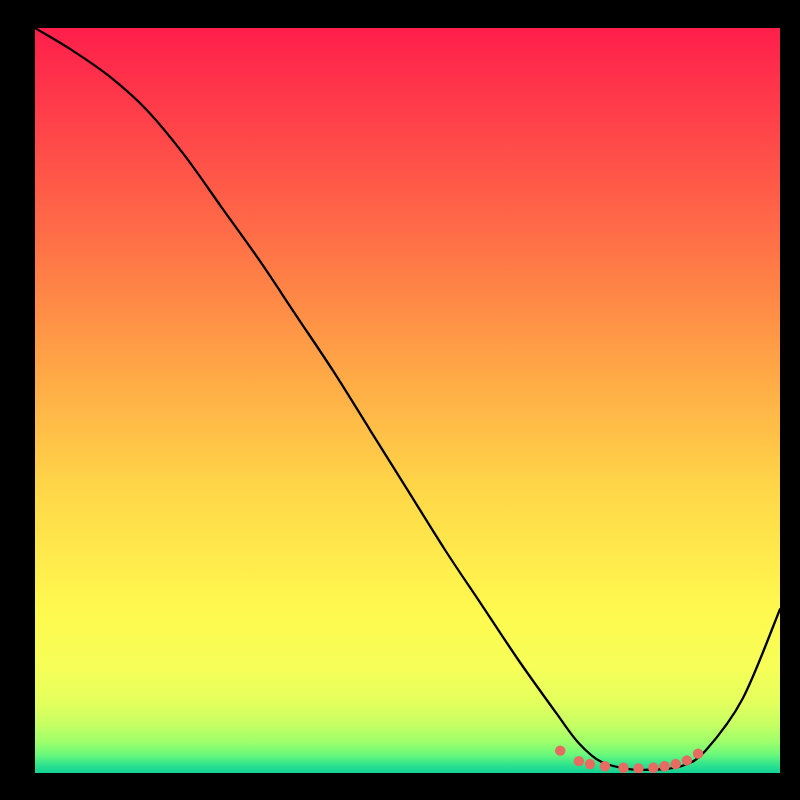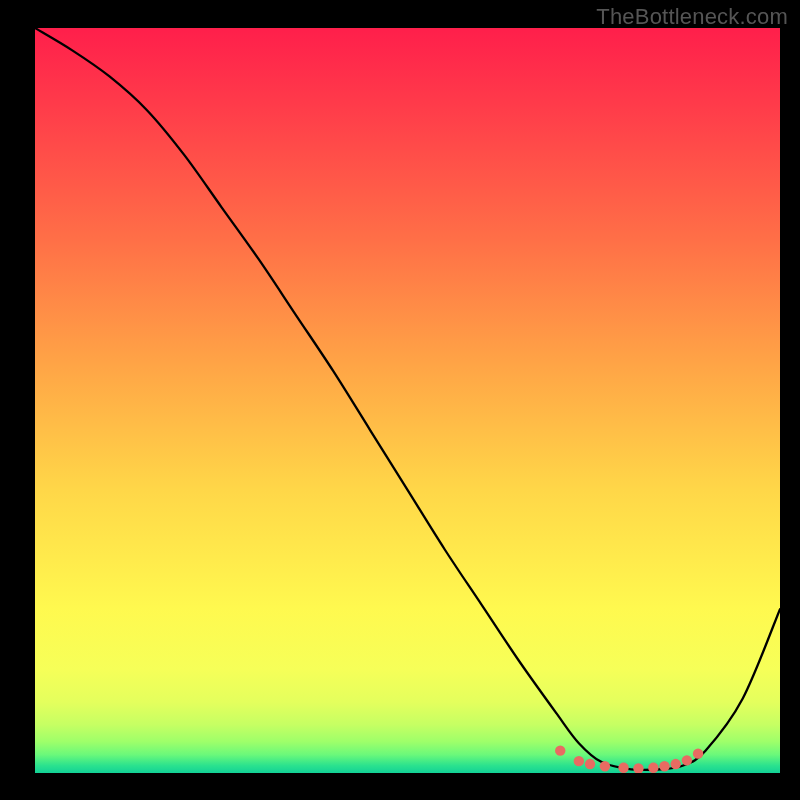--- a/index.html
+++ b/index.html
@@ -7,21 +7,20 @@
   .container { position: relative; width: 800px; height: 800px; background: #000; }
   .watermark { position: absolute; top: 4px; right: 12px; color: #555; font-size: 22px; font-weight: 500; letter-spacing: 0.2px; z-index: 10; }
   .plot-area { position: absolute; left: 35px; top: 28px; width: 745px; height: 745px; }
   .gradient-bg { position: absolute; left: 0; top: 0; width: 100%; height: 100%; }
   svg.curve { position: absolute; left: 0; top: 0; width: 100%; height: 100%; }
 </style>
 </head>
 <body>
 
 <div class="container">
-  <div class="watermark">TheBottleneck.com</div>
   <div class="plot-area">
     <svg class="gradient-bg" viewBox="0 0 745 745" preserveAspectRatio="none">
       <defs>
         <linearGradient id="bg-grad" x1="0" y1="0" x2="0" y2="1">
             <stop offset="0%" stop-color="#ff1f4b"></stop>
             <stop offset="10%" stop-color="#ff3a4a"></stop>
             <stop offset="28.000000000000004%" stop-color="#ff6e47"></stop>
             <stop offset="45%" stop-color="#ffa446"></stop>
             <stop offset="62%" stop-color="#ffd748"></stop>
             <stop offset="78%" stop-color="#fff94f"></stop>

